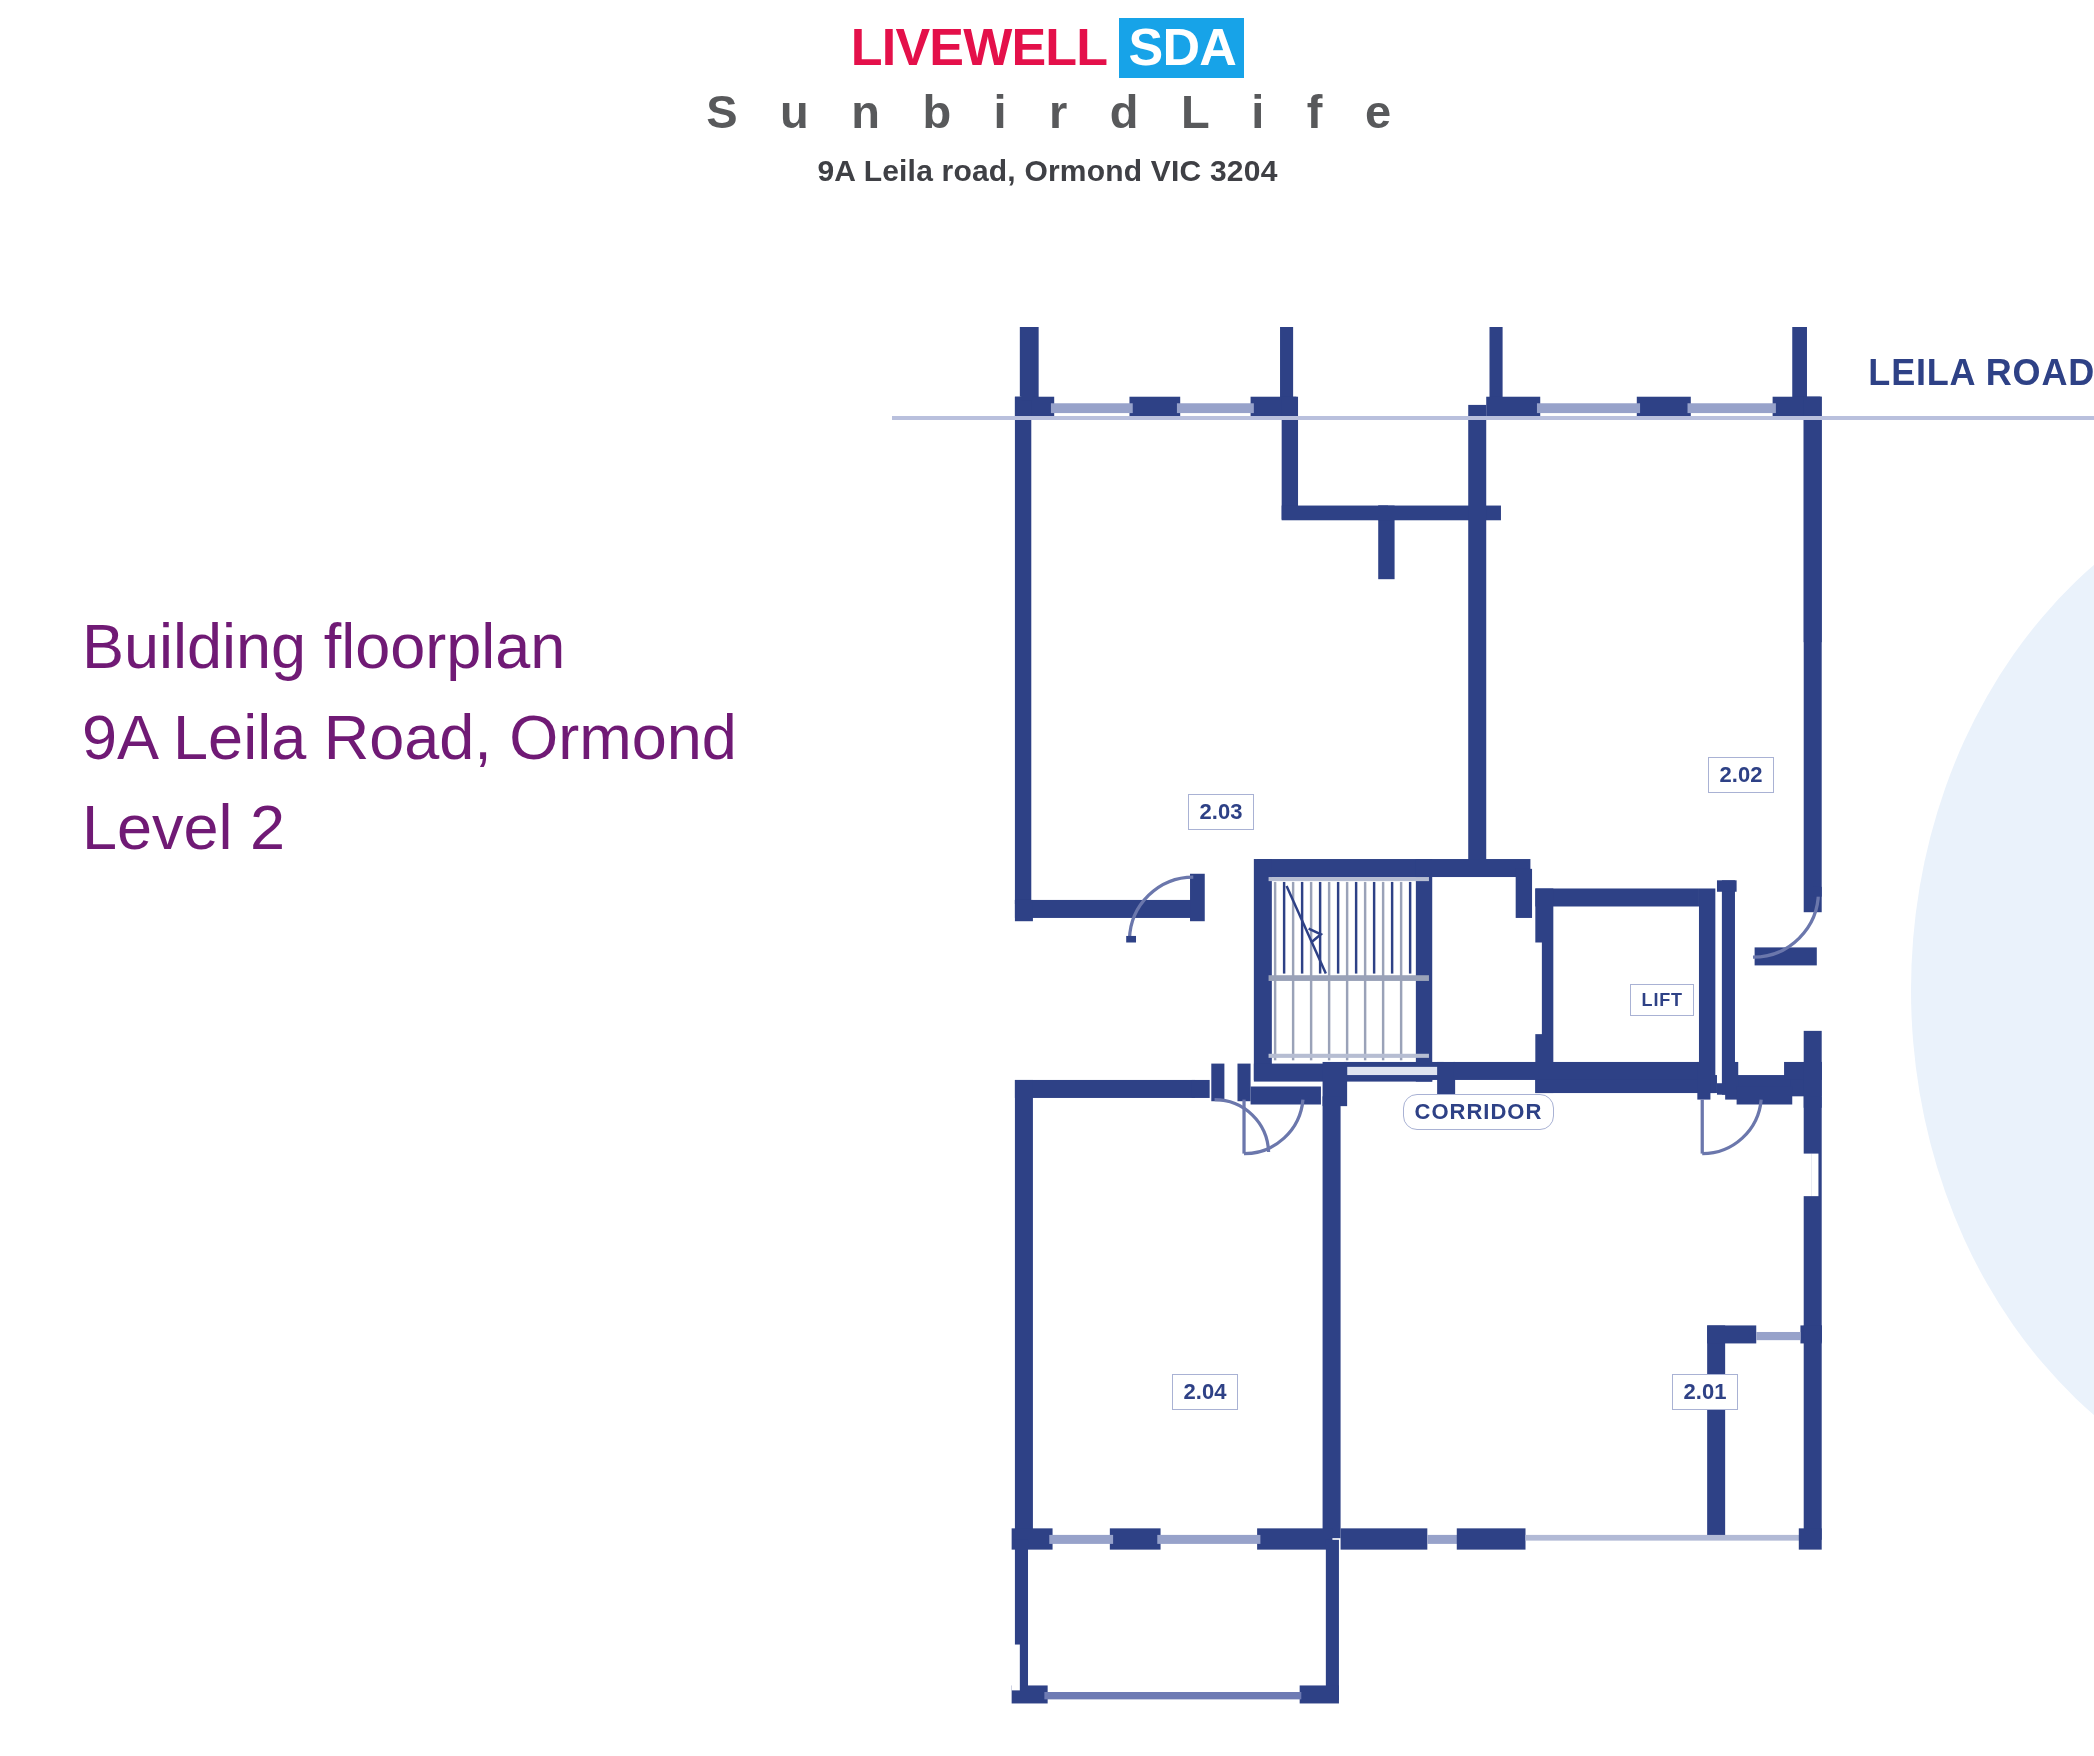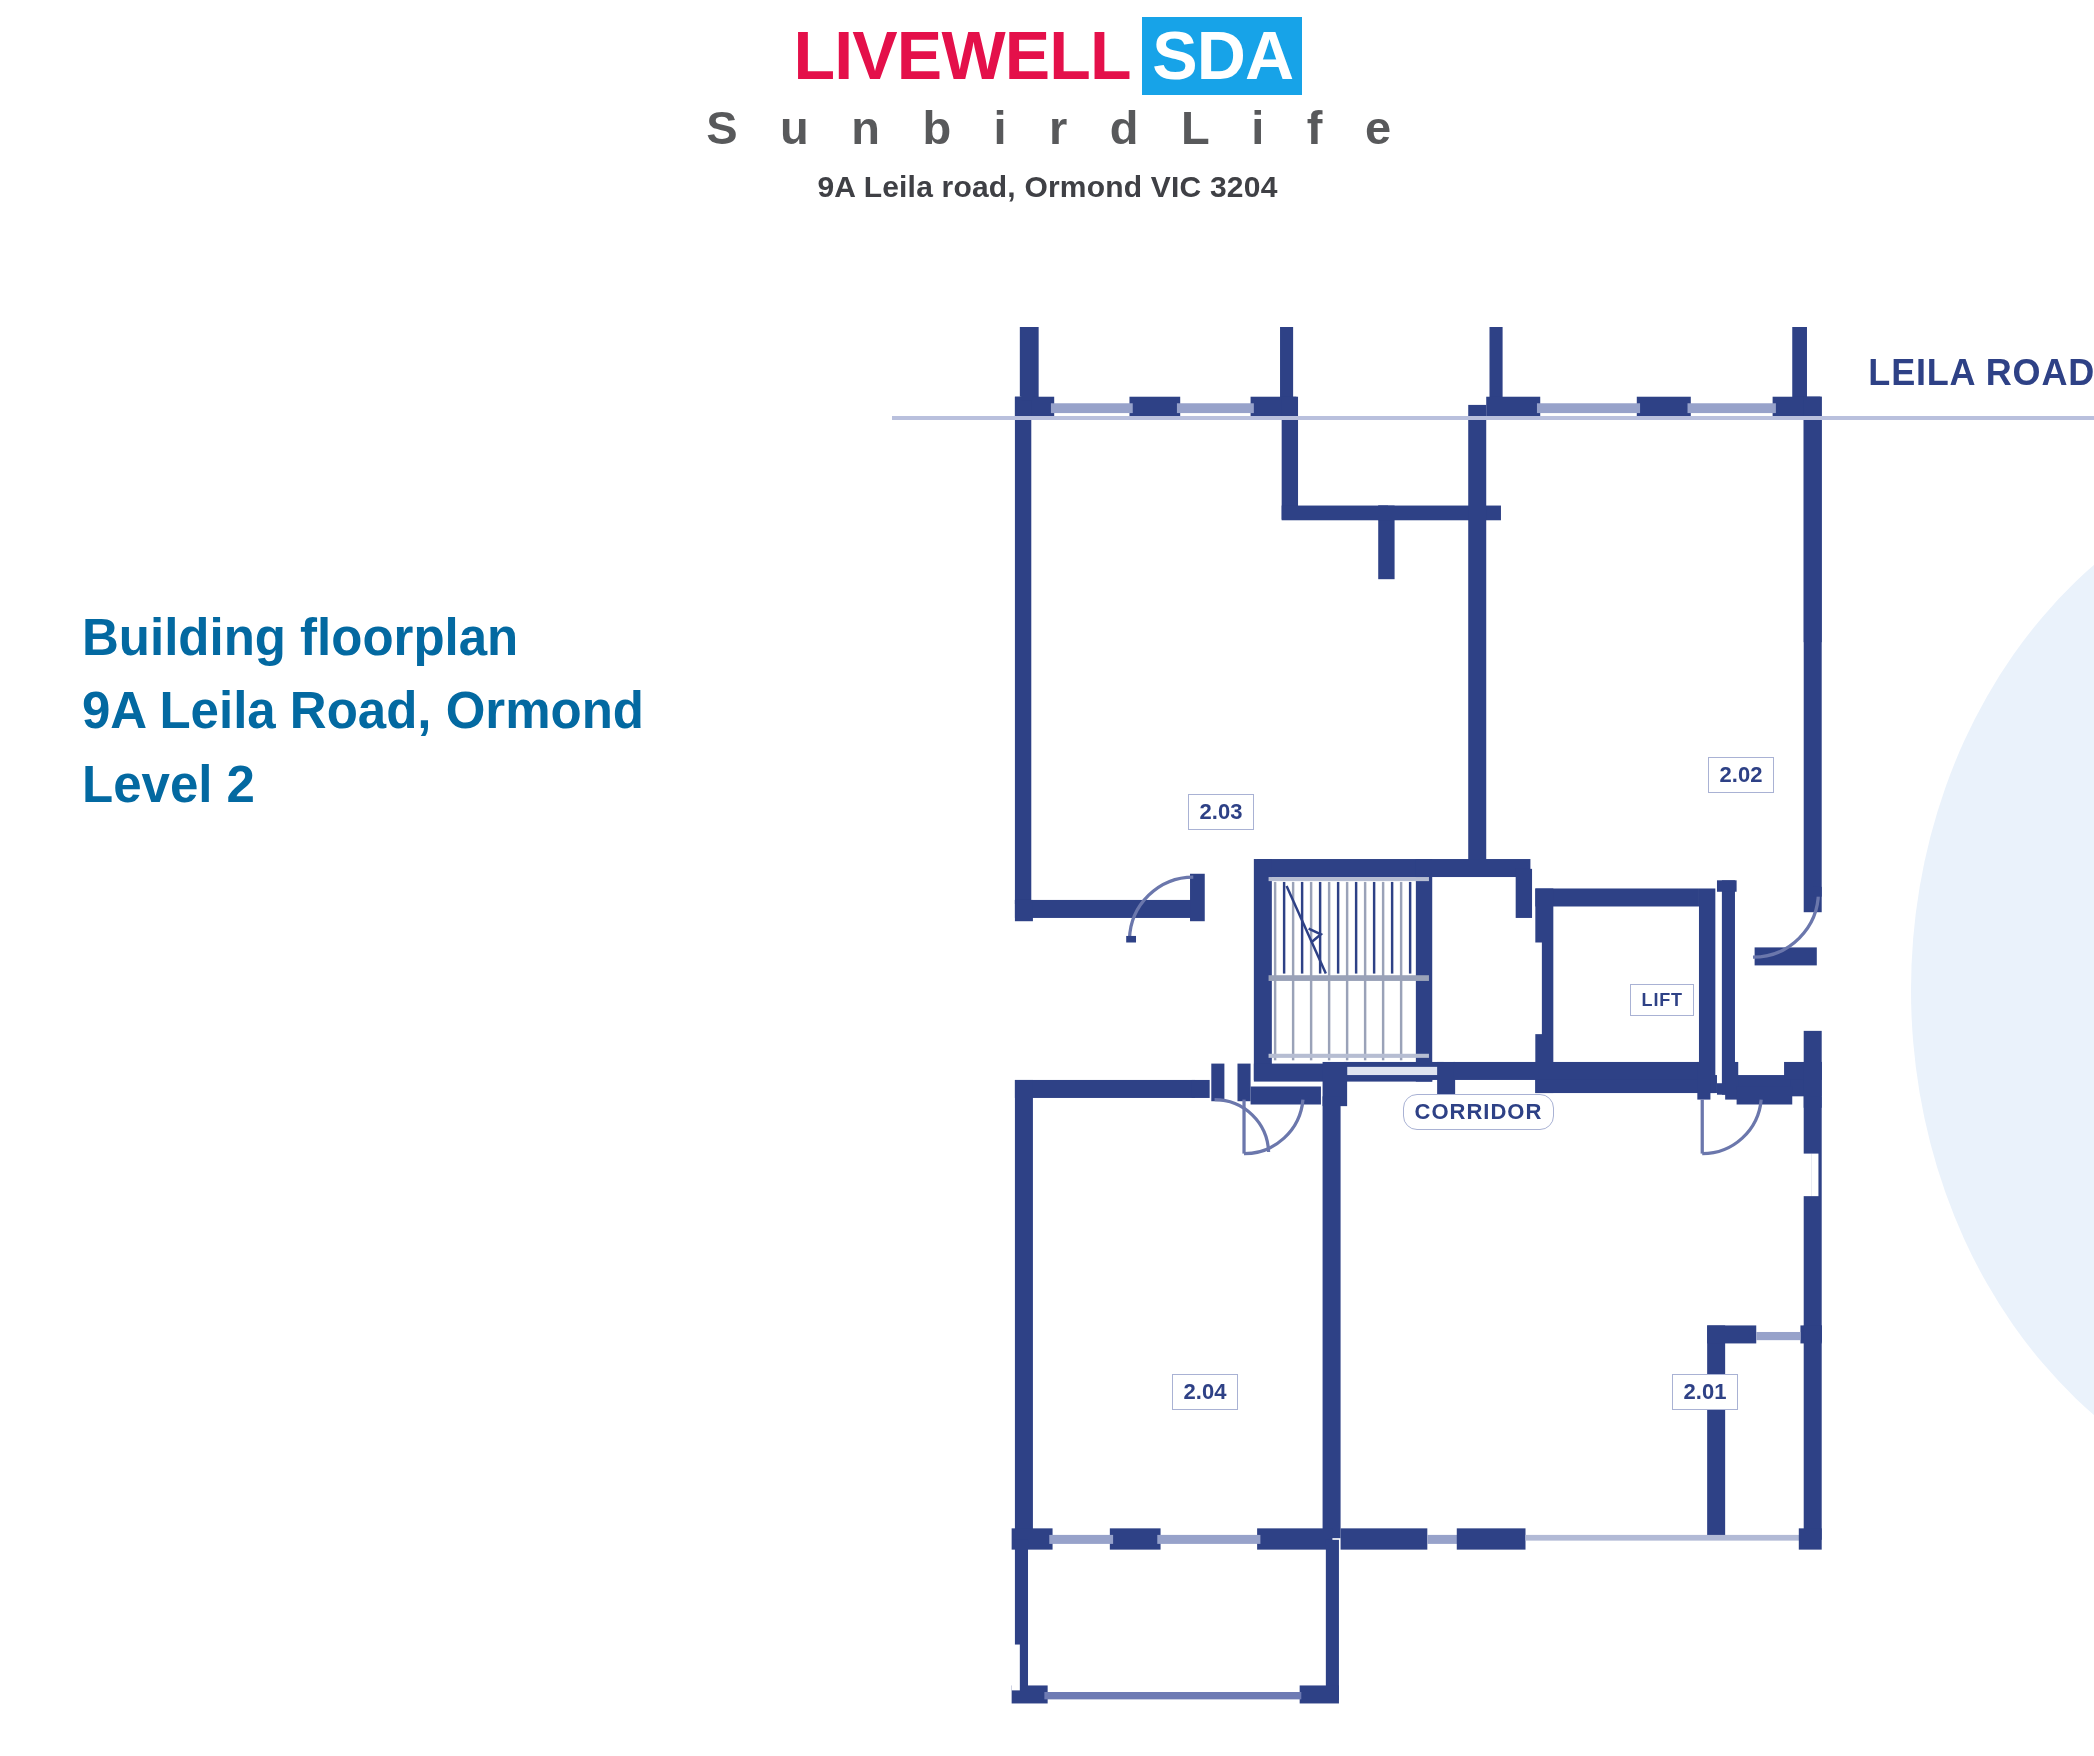--- a/index.html
+++ b/index.html
@@ -21,21 +21,21 @@
   }
   
   .logo-block{
     position:absolute;
     left:0; top:21px;
     width:2095px;
     text-align:center;
     z-index:5;
   }
   .logo-line1{
-    font-size:68px;
+    font-size:52px;
     font-weight:bold;
     letter-spacing:-0.8px;
     line-height:1.0;
     white-space:nowrap;
   }
   .logo-livewell{ color:#e4104a; }
   .logo-sda{
     color:#ffffff;
     background:#17a3e8;
     padding:0 8.2px 1.6px 9.8px;
@@ -58,23 +58,23 @@
     letter-spacing:0.2px;
     line-height:1.0;
   }
   
   .title-block{
     position:absolute;
     left:82px; top:601px;
     z-index:5;
   }
   .title-line{
-    color:#0369a1;
-    font-size:51px;
-    font-weight:bold;
+    color:#701a75;
+    font-size:63px;
+    font-weight:normal;
     line-height:1.44;
     white-space:nowrap;
   }
   
   .plan{
     position:absolute;
     left:884px; top:327px;
     width:1211px; height:1429px;
     z-index:3;
   }

